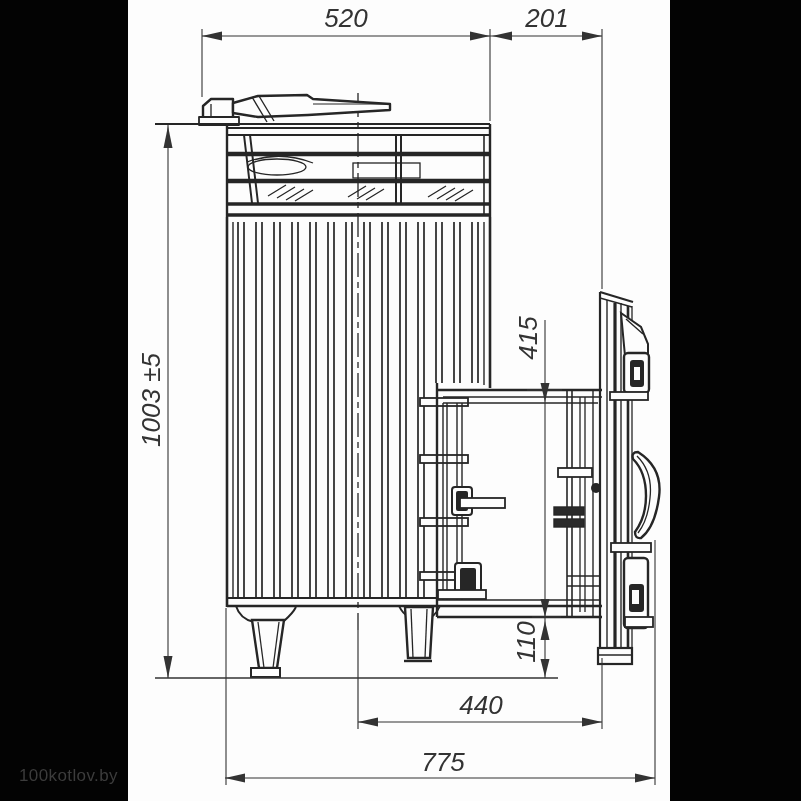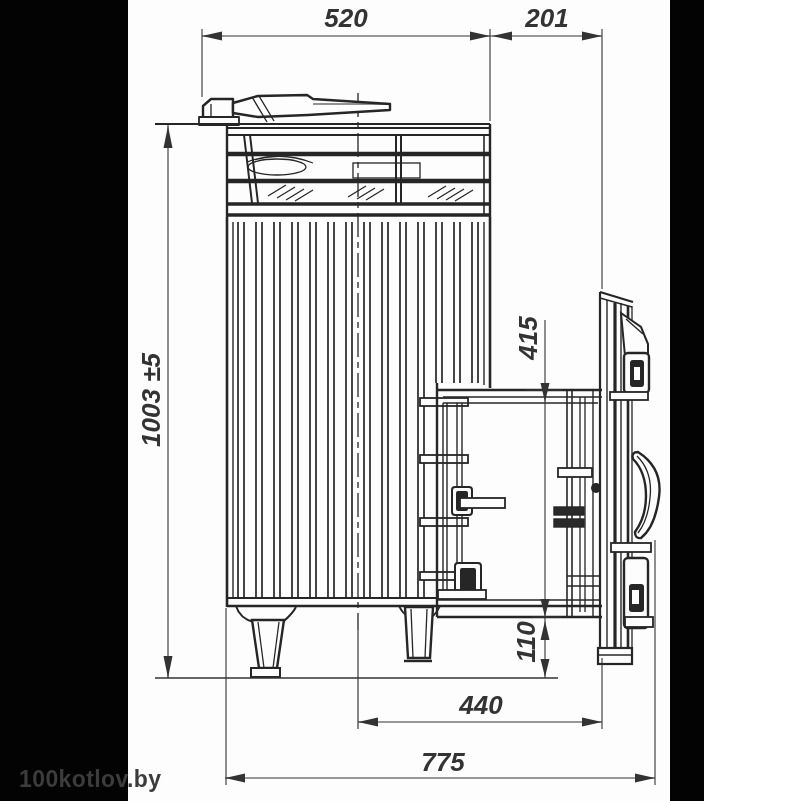--- a/index.html
+++ b/index.html
@@ -1,21 +1,21 @@
 <!DOCTYPE html>
 <html><head>
 <meta charset="utf-8">
 <style>
   html,body{margin:0;padding:0;background:#fff;}
-  .stage{position:relative;width:704px;height:801px;background:#fdfdfd;overflow:hidden;
-         font-family:"Liberation Sans",sans-serif;font-weight:bold;}
+  .stage{position:relative;width:801px;height:801px;background:#fdfdfd;overflow:hidden;
+         font-family:"Liberation Sans",sans-serif;}
   .bar{position:absolute;top:0;height:801px;background:#030303;}
   .bar.left{left:0;width:128px;}
   .bar.right{left:670px;width:131px;}
-  .watermark{position:absolute;left:19px;top:766px;font-size:23px;letter-spacing:.4px;
+  .watermark{position:absolute;left:19px;top:766px;font-size:17px;letter-spacing:.4px;
              color:#3c3c3c;z-index:5;}
   svg{position:absolute;left:0;top:0;z-index:1;}
   .dimtxt{font-family:"Liberation Sans",sans-serif;font-style:italic;font-size:26px;fill:#333;}
 </style>
 </head>
 <body>
 
 <div class="stage">
 
 <svg width="801" height="801" viewBox="0 0 801 801">

